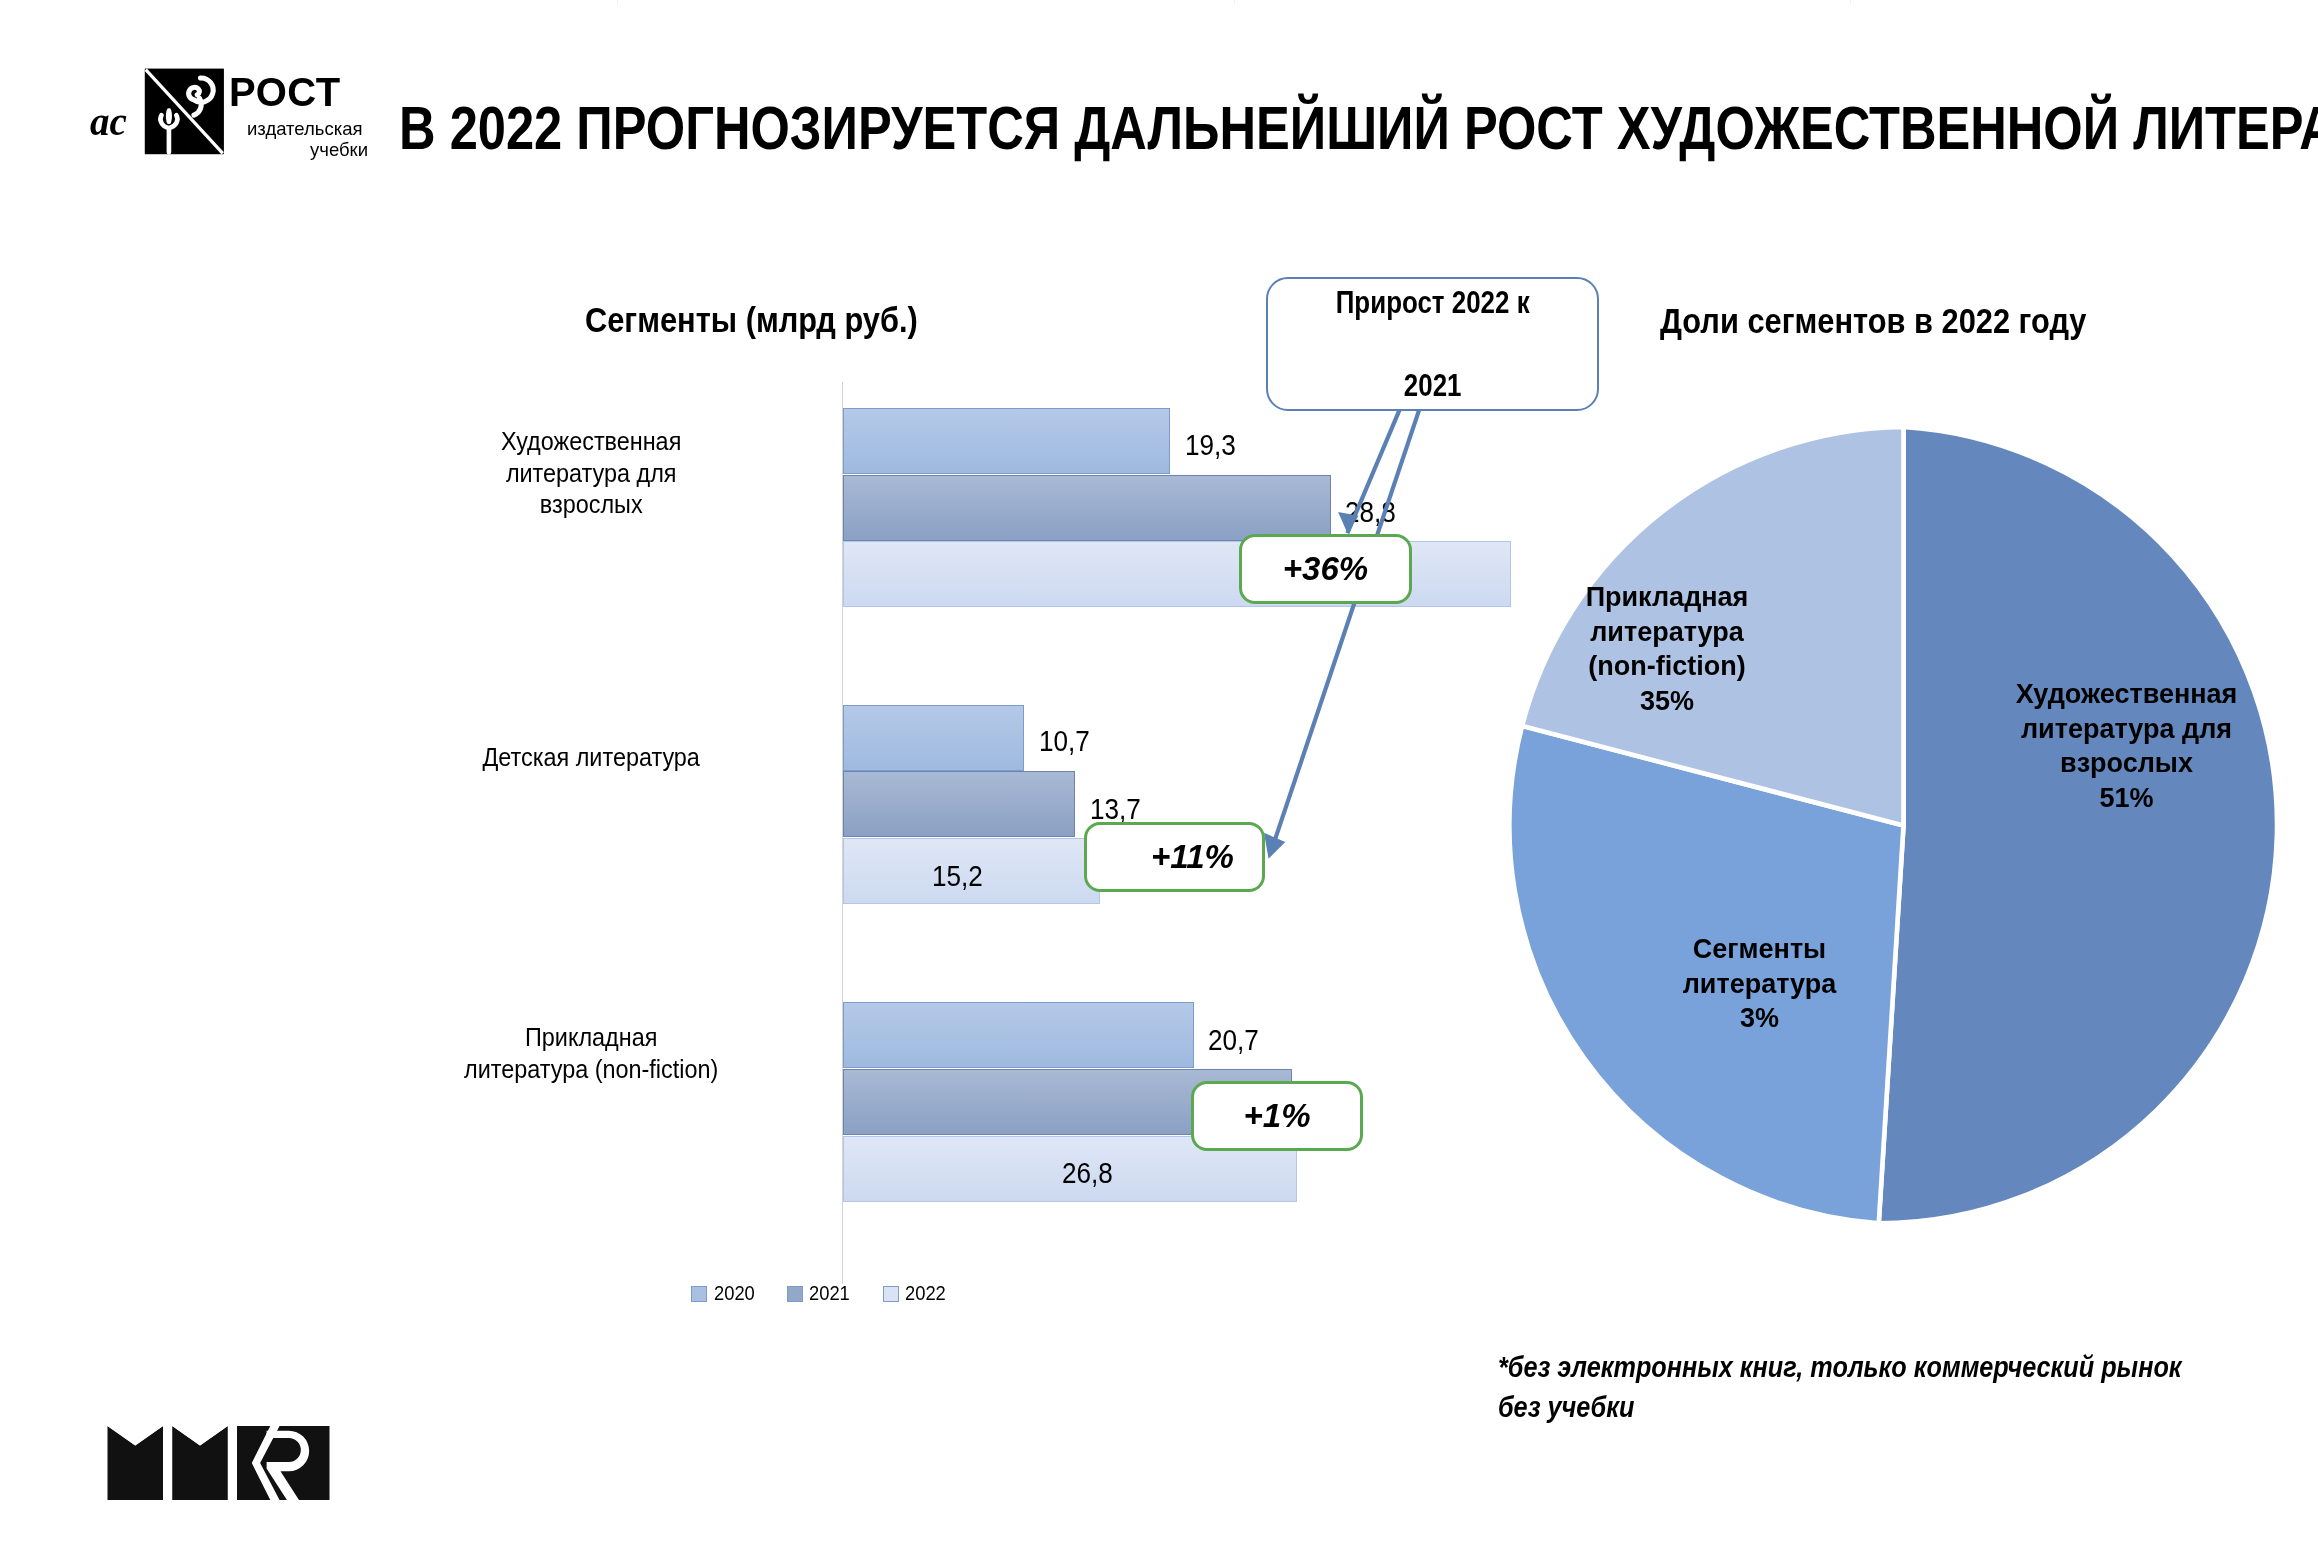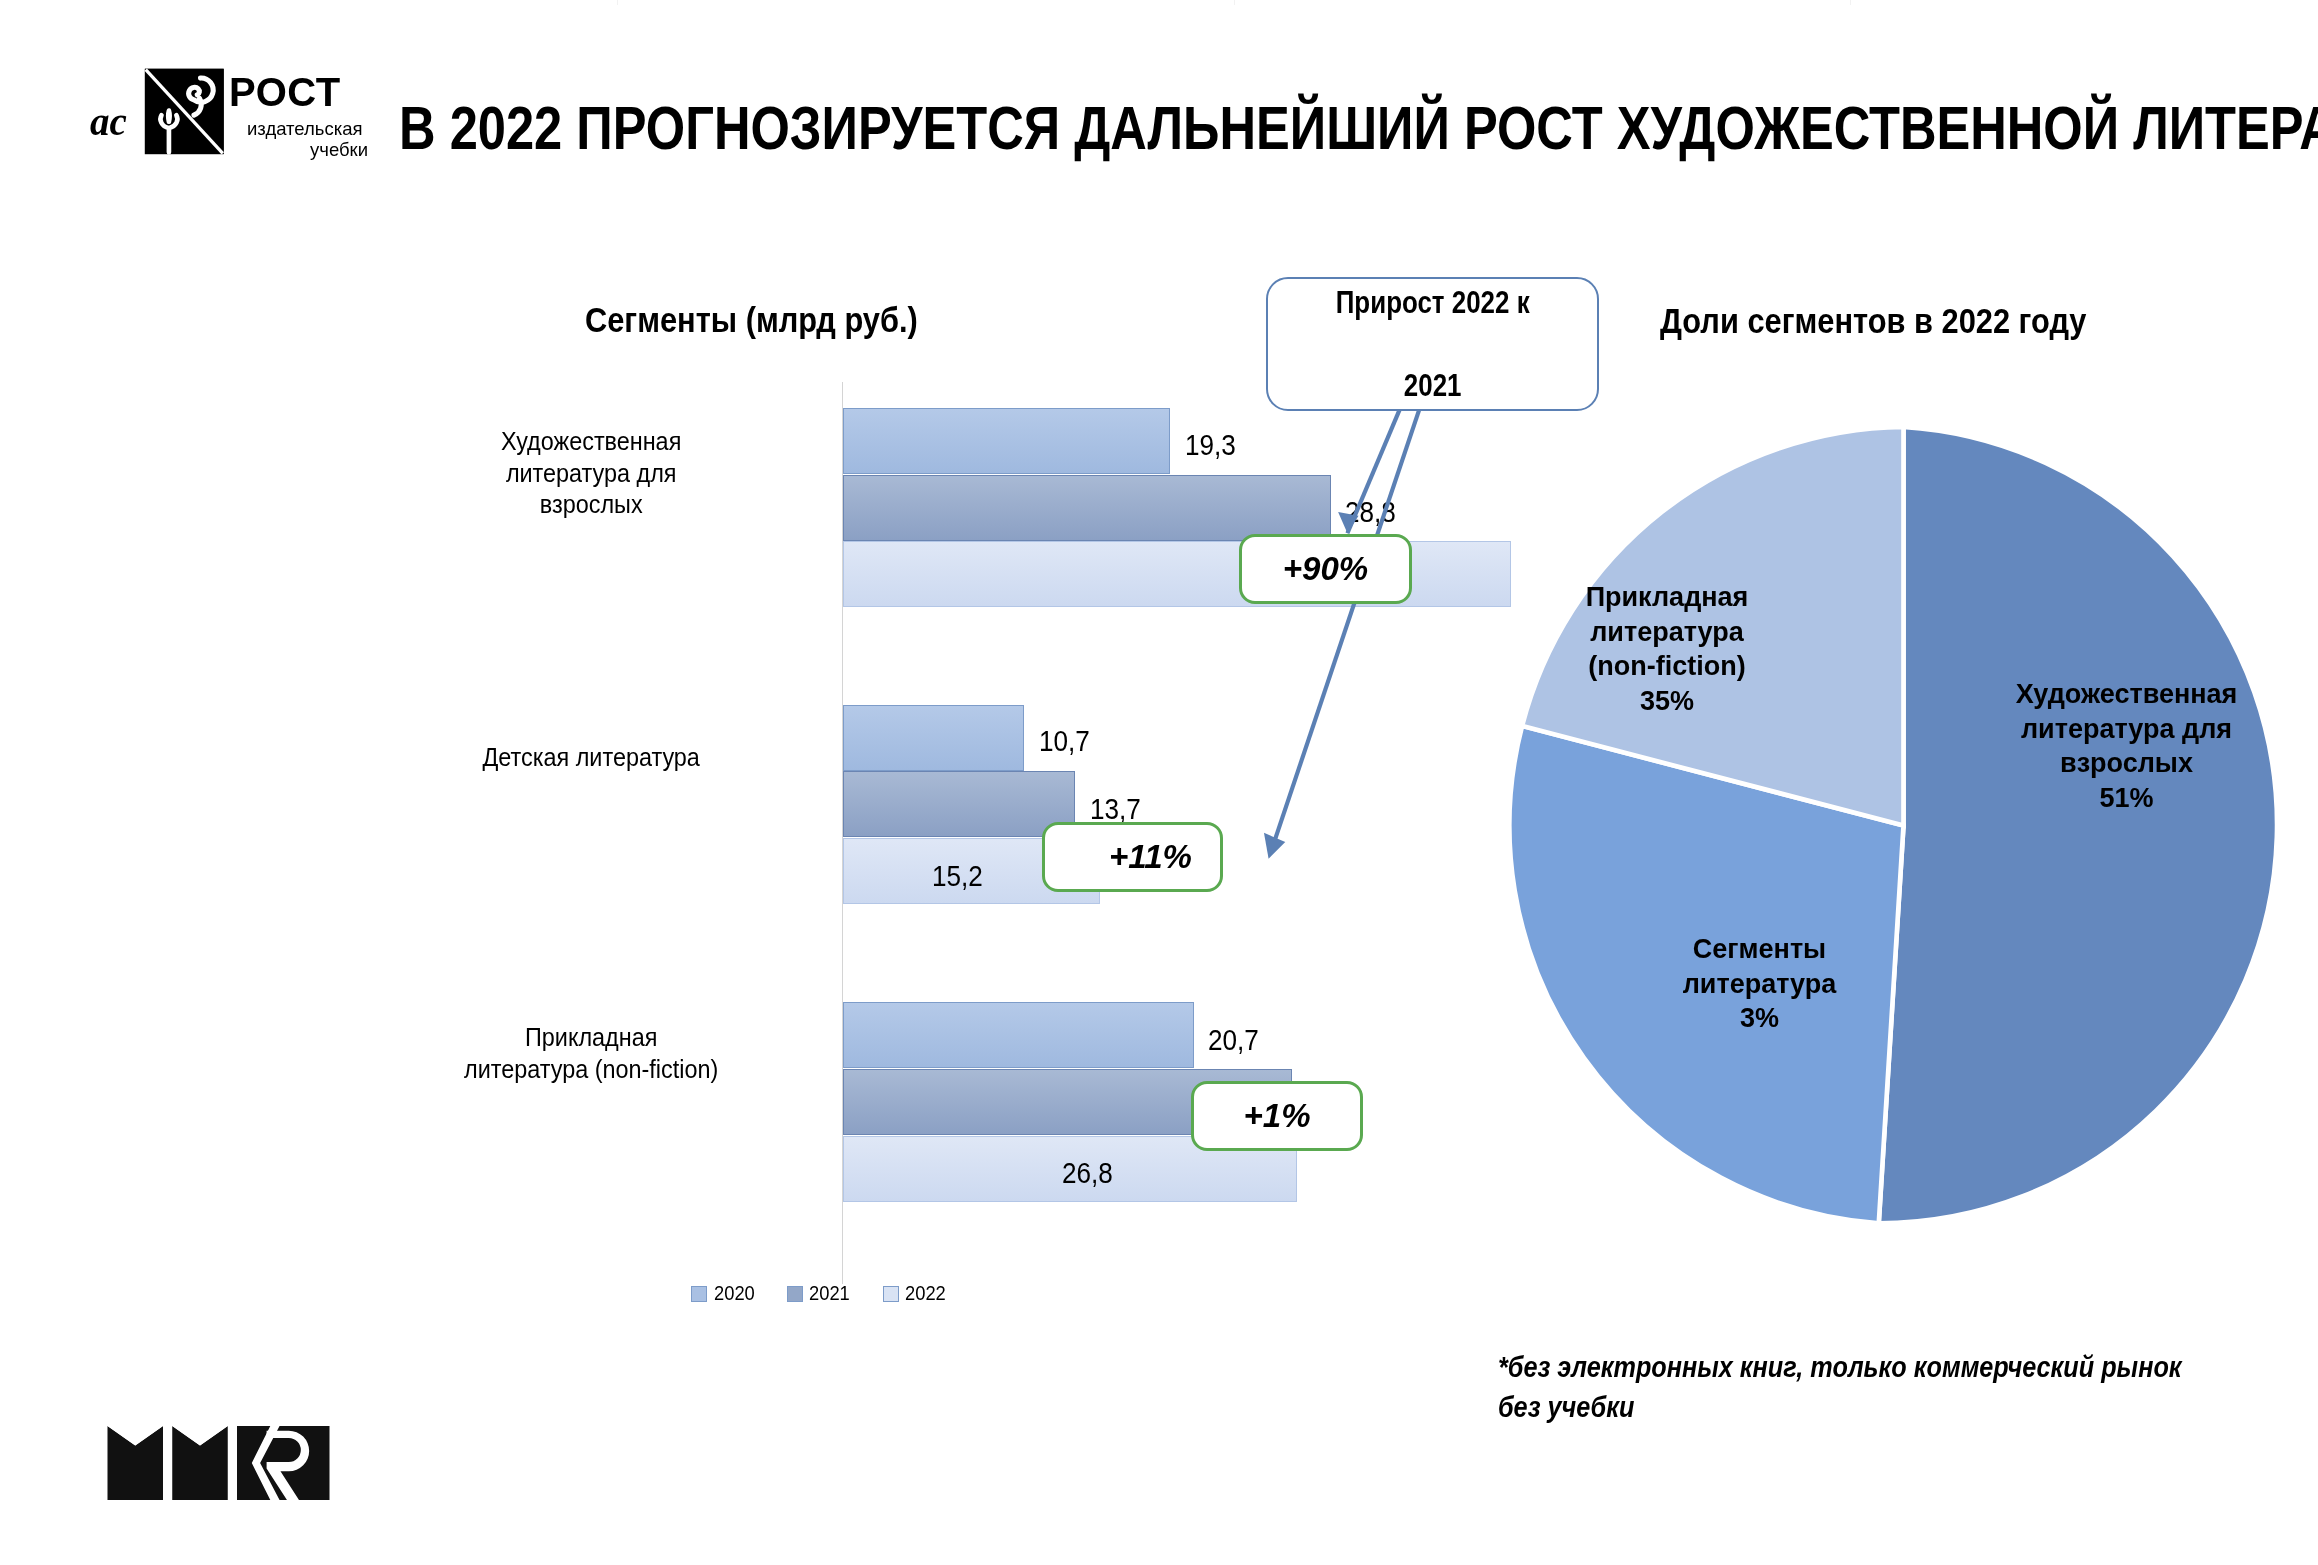--- a/index.html
+++ b/index.html
@@ -71,21 +71,21 @@
   }
   #growth-callout span{display:block;transform:scaleX(0.9);}
 
   .pct-box{
     border:3.2px solid #5aa950;border-radius:16px;background:#fff;
     display:flex;align-items:center;justify-content:center;
     font-size:33px;font-weight:700;font-style:italic;color:#000;
     box-sizing:border-box;
   }
   #pct-0{left:1239px;top:534px;width:173px;height:70px;}
-  #pct-1{left:1042px;top:822px;width:181px;height:70px;padding-left:36px;}
+  #pct-1{left:1084px;top:822px;width:181px;height:70px;padding-left:36px;}
   #pct-2{left:1191px;top:1081px;width:172px;height:70px;}
 
   #arrows{left:0;top:0;width:2782px;height:1565px;pointer-events:none;}
 
   
   #pie-title{left:1660px;top:301px;font-size:35px;font-weight:700;color:#000;
     transform:scaleX(0.88);transform-origin:left center;white-space:nowrap;}
   #pie-wrap{left:1491px;top:413px;width:825px;height:825px;}
   #pie-svg{position:absolute;left:0;top:0;}
   .pie-lbl{position:absolute;text-align:center;font-size:27px;font-weight:700;color:#000;line-height:1.28;}
@@ -202,21 +202,21 @@
   <polygon points="2736,1852 2726,1796 2772,1816" fill="#5b80b4"></polygon>
 </svg>
 
 <div class="abs" id="growth-callout">
   <span>
     <span>Прирост 2022 к</span><br>
     <span>2021</span>
   </span>
 </div>
 
-<div class="abs pct-box" id="pct-0">+90%</div>
+<div class="abs pct-box" id="pct-0">+36%</div>
 <div class="abs pct-box" id="pct-1">+11%</div>
 <div class="abs pct-box" id="pct-2">+1%</div>
 
 <div class="abs" id="pie-title">Доли сегментов в 2022 году</div>
 
 <div class="abs" id="pie-wrap">
   <svg id="pie-svg" width="825" height="825" viewBox="0 0 1780 1780">
 
     <path d="M890,890 L890,30 A860,860 0 0 1 836.6,1748.3 Z" fill="#6488be" stroke="#ffffff" stroke-width="10"></path>
 

